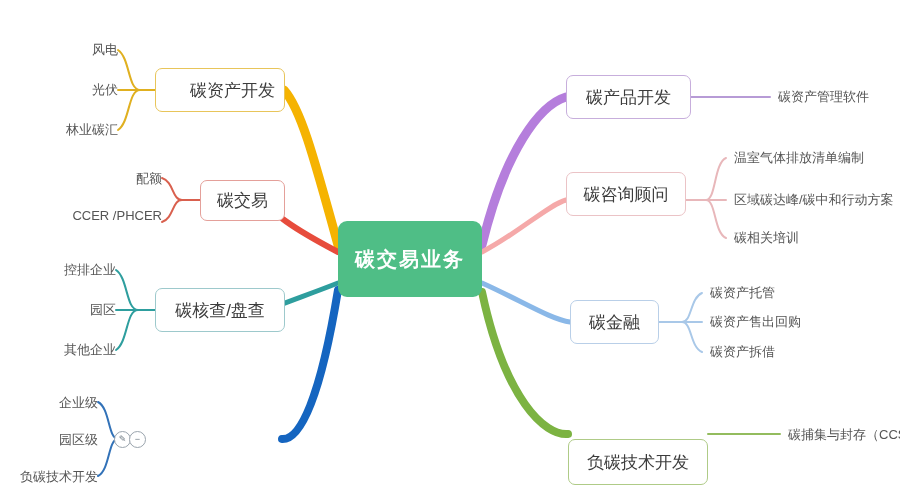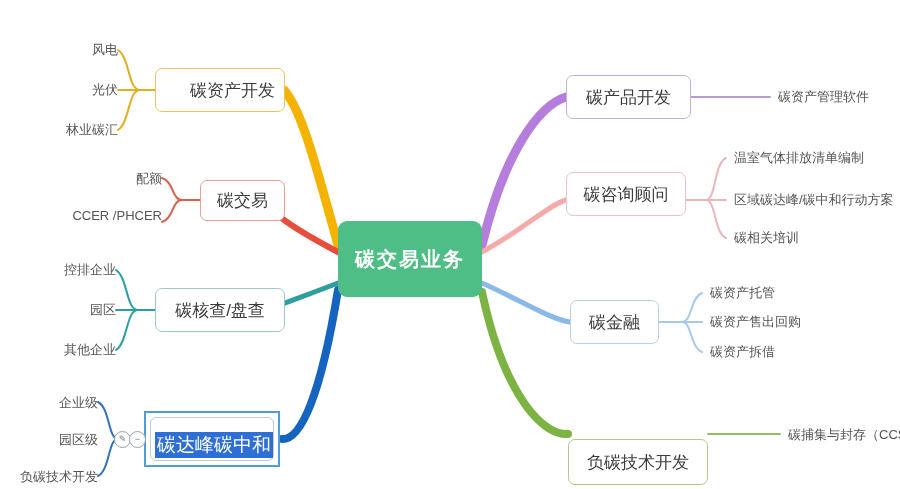--- a/index.html
+++ b/index.html
@@ -197,27 +197,20 @@
   <div class="leaf left" style="left:88px; top:170px; width:74px;">配额</div>
   <div class="leaf left" style="left:46px; top:208px; width:116px;">CCER /PHCER</div>
 
   <div class="node" style="left:155px; top:288px; width:130px; height:44px; border-color:#9DC9CC;">
     <span>碳核查/盘查</span>
   </div>
   <div class="leaf left" style="left:36px; top:261px; width:80px;">控排企业</div>
   <div class="leaf left" style="left:56px; top:301px; width:60px;">园区</div>
   <div class="leaf left" style="left:36px; top:341px; width:80px;">其他企业</div>
 
-  <div class="edit-frame">
-    <div class="edit-inner">
-      <div class="edit-textline">
-        <span class="edit-selection">碳达峰碳中和</span>
-      </div>
-    </div>
-  </div>
   <div class="node-icon" style="left:114px; top:431px;">✎</div>
   <div class="node-icon" style="left:129px; top:431px;">−</div>
   <div class="leaf left" style="left:32px; top:394px; width:66px;">企业级</div>
   <div class="leaf left" style="left:32px; top:431px; width:66px;">园区级</div>
   <div class="leaf left" style="left:4px; top:468px; width:94px;">负碳技术开发</div>
 
   <div class="node" style="left:566px; top:75px; width:125px; height:44px; border-color:#C7AEDC;">
     <span>碳产品开发</span>
   </div>
   <div class="leaf right" style="left:778px; top:88px;">碳资产管理软件</div>

